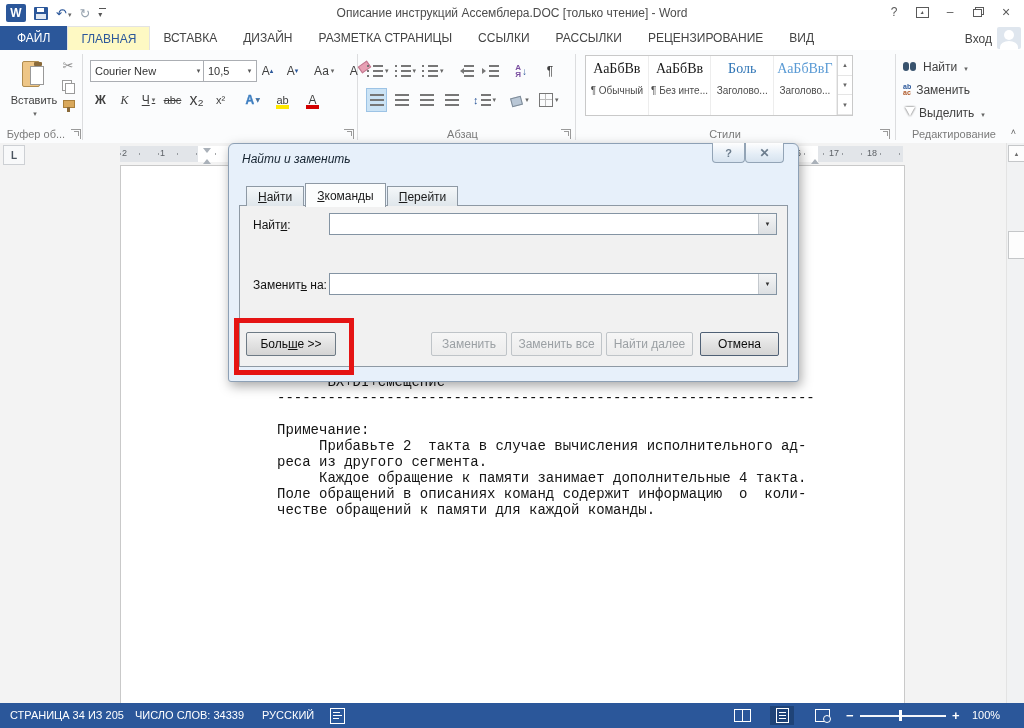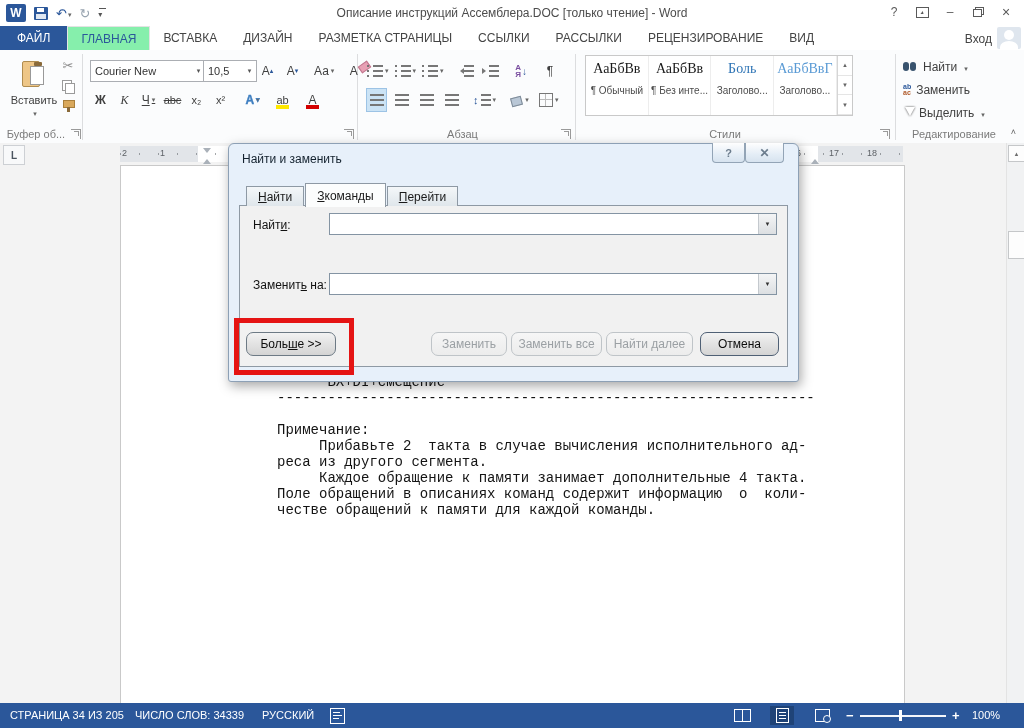--- a/index.html
+++ b/index.html
@@ -24,21 +24,21 @@
   .wbtn{width:28px;height:20px;display:grid;place-items:center;color:#5a5a5a;font-size:12px;}
   .ic-ropt{position:relative;width:11px;height:9px;border:1px solid #5a5a5a;display:grid;place-items:center;}
   .ic-ropt::after{content:"▴";font-size:6px;color:#5a5a5a;line-height:0;}
   .ic-restore{position:relative;width:11px;height:10px;}
   .ic-restore::before{content:"";position:absolute;right:0;top:0;width:7px;height:6px;border:1px solid #5a5a5a;}
   .ic-restore::after{content:"";position:absolute;left:0;bottom:0;width:7px;height:6px;border:1px solid #5a5a5a;background:#fff;}
   
   .tabrow{position:absolute;left:0;top:26px;width:1024px;height:24px;background:#fff;display:flex;text-align:right;}
   .rtab{height:24px;display:flex;align-items:center;padding:0 13px;font-size:12px;color:#444;cursor:default;}
   .rtab.file{background:#2b579a;color:#fff;padding:0 17px;}
-  .rtab.active{color:#2b579a;background:#86efac;border:1px solid #e3e3e3;border-bottom:none;}
+  .rtab.active{color:#2b579a;background:#fef9c3;border:1px solid #e3e3e3;border-bottom:none;}
   .signin{position:absolute;right:32px;top:32px;font-size:12px;color:#444;}
   .avatar{position:absolute;right:3px;top:27px;width:24px;height:22px;background:#dfe6ee;border-radius:2px;overflow:hidden;}
   .avatar::before{content:"";position:absolute;left:7px;top:3px;width:10px;height:10px;border-radius:50%;background:#fff;}
   .avatar::after{content:"";position:absolute;left:3px;top:14px;width:18px;height:12px;border-radius:50% 50% 0 0;background:#fff;}
   
   .ribbon{position:absolute;left:0;top:50px;width:1024px;height:93px;background:#fbfcfd;border-bottom:1px solid #d4d4d4;}
   .gsep{position:absolute;top:4px;width:1px;height:86px;background:#dcdddf;}
   .grplabel{position:absolute;bottom:3px;font-size:11px;color:#7b7b7b;text-align:center;white-space:nowrap;}
   .launcher{position:absolute;bottom:4px;width:9px;height:9px;border-left:1px solid #9a9a9a;border-bottom:1px solid #9a9a9a;transform:rotate(180deg);}
   .launcher::after{content:"";position:absolute;left:1px;bottom:1px;width:4px;height:4px;border-left:1px solid #9a9a9a;border-bottom:1px solid #9a9a9a;}
@@ -133,37 +133,37 @@
   .doctext{position:absolute;left:277px;top:209px;font-family:"Liberation Mono","DejaVu Sans Mono",monospace;
            font-size:14px;line-height:16px;white-space:pre;color:#141414;}
   
   .vscroll{position:absolute;left:1006px;top:143px;width:18px;height:560px;background:#f1f2f3;border-left:1px solid #e3e3e3;}
   .sbtn{position:absolute;left:1px;top:2px;width:15px;height:15px;background:#fdfdfd;border:1px solid #c5c7c9;
         display:grid;place-items:center;font-size:6px;color:#6d6d6d;}
   .sthumb{position:absolute;left:1px;top:88px;width:15px;height:26px;background:#fdfdfd;border:1px solid #c5c7c9;}
   
   .dlg{position:absolute;left:228px;top:143px;width:569px;height:237px;background:#e7f0fa;
        border:1px solid #8da0b5;border-radius:6px 6px 3px 3px;box-shadow:2px 4px 12px rgba(0,0,0,.35);z-index:20;}
-  .dlgtitle{position:absolute;left:13px;top:8px;font-size:12px;color:#14222f;}
+  .dlgtitle{position:absolute;left:13px;top:8px;font-size:12px;color:#14222f;font-style:italic;}
   .cap{position:absolute;top:-1px;height:19px;background:linear-gradient(#fefefe,#e4edf6 60%,#d7e3ef);
        border:1px solid #93a4b6;border-top:none;border-radius:0 0 4px 4px;display:grid;place-items:center;
        color:#6b7c8d;font-size:11px;font-weight:bold;}
   .cap.help{right:53px;width:31px;}
   .cap.close{right:14px;width:37px;font-size:12px;}
   .dpanel{position:absolute;left:10px;right:10px;top:61px;bottom:14px;background:#f1f1f1;border:1px solid #8e99a4;}
   .dtabs{position:absolute;left:17px;top:39px;display:flex;z-index:3;}
   .dtab{height:19px;margin-top:3px;padding:0 11px;display:flex;align-items:center;font-size:12px;color:#1a1a1a;
         background:linear-gradient(#f4f7f9,#dfe6eb);border:1px solid #8e99a4;border-bottom:none;margin-right:1px;}
   .dtab.active{height:23px;margin-top:0;background:#fcfdfd;position:relative;z-index:4;}
   .dlabel{position:absolute;font-size:12px;color:#111;}
   .dcombo{position:absolute;left:100px;right:21px;height:20px;background:#fff;border:1px solid #8494a3;display:flex;}
   .dcombo input{flex:1;border:none;outline:none;font-size:12px;padding:0 4px;background:transparent;}
   .dcombo .dd{width:17px;background:linear-gradient(#f4f5f6,#dcdfe2);border-left:1px solid #c4c9ce;
               display:grid;place-items:center;font-size:6px;color:#333;}
-  .dbtn{position:absolute;top:188px;height:22px;display:grid;place-items:center;font-size:12px;border-radius:7px;}
+  .dbtn{position:absolute;top:188px;height:22px;display:grid;place-items:center;font-size:12px;border-radius:2px;}
   .dbtn.en{background:linear-gradient(#f3f3f3,#e4e4e4 45%,#d4d4d4);border:1px solid #6d7a85;color:#0d0d0d;}
   .dbtn.dis{background:linear-gradient(#f6f6f6,#ececec);border:1px solid #bfc4c8;color:#9ba0a4;}
   .redbox{position:absolute;left:234px;top:318px;width:110px;height:47px;border:5px solid #e51414;z-index:40;}
   
   .status{position:absolute;left:0;top:703px;width:1024px;height:25px;background:#2b579a;color:#fff;font-size:11px;}
   .sitem{position:absolute;top:6px;white-space:nowrap;}
   .ic-proof{position:absolute;top:5px;width:13px;height:14px;border:1px solid #fff;background:
       linear-gradient(#fff,#fff) 2px 3px/7px 1px no-repeat,
       linear-gradient(#fff,#fff) 2px 6px/9px 1px no-repeat,
       linear-gradient(#fff,#fff) 2px 9px/6px 1px no-repeat;}
@@ -255,21 +255,21 @@
       <span class="rbtn caret-up">А</span>
       <span class="rbtn caret-dn">А</span>
       <span class="rbtn da" style="margin-left:6px;">Аа</span>
       <span class="rbtn eraser" style="margin-left:4px;">А</span>
     </div>
     <div style="position:absolute;left:90px;top:38px;display:flex;gap:3px;align-items:center;">
       <span class="rbtn gb">Ж</span>
       <span class="rbtn gi">К</span>
       <span class="rbtn gu da">Ч</span>
       <span class="rbtn gs" style="font-size:11px;">abc</span>
-      <span class="rbtn" style="font-size:11px;">х₂</span>
+      <span class="rbtn" style="font-size:16px;">х₂</span>
       <span class="rbtn" style="font-size:11px;">х²</span>
       <span class="rbtn fx da" style="margin-left:8px;">А</span>
       <span class="rbtn bar yellow da" style="margin-left:6px;font-size:11px;">ab</span>
       <span class="rbtn bar red da" style="margin-left:6px;">А</span>
     </div>
     <span class="launcher" style="left:344px;"></span>
 
     <div style="position:absolute;left:366px;top:9px;display:flex;gap:4px;align-items:center;">
       <span class="rbtn da">
           <i class="ic-bul"></i>

